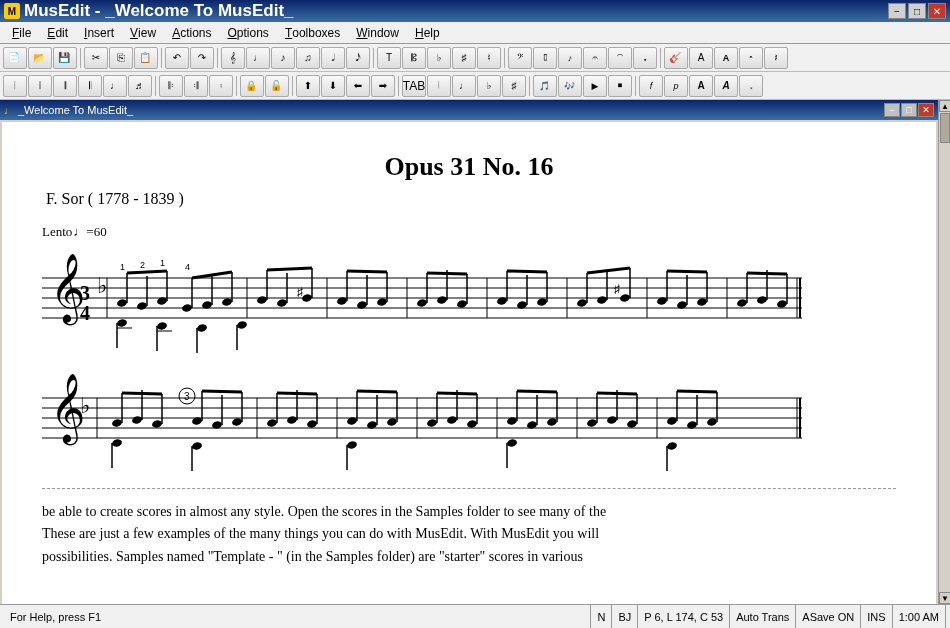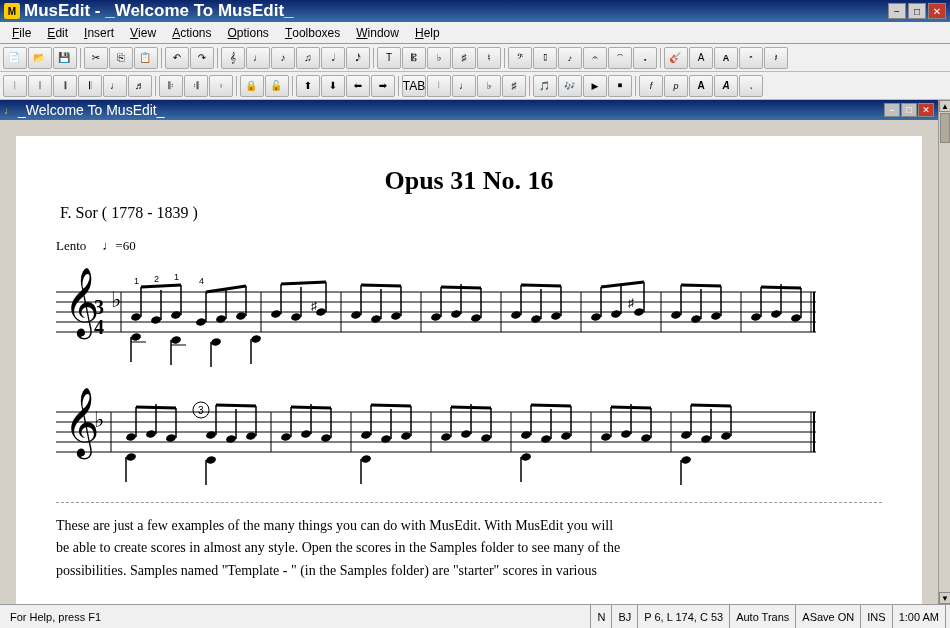--- a/index.html
+++ b/index.html
@@ -143,21 +143,21 @@
       align-items: center;
       padding: 0 4px;
     }
     #mdi-title-bar .mdi-icon {
       font-size: 10px;
       margin-right: 4px;
       color: #ffcc00;
     }
     #mdi-title-bar .mdi-title {
       flex: 1;
-      font-size: 14px;
+      font-size: 11px;
     }
     #mdi-title-bar .mdi-controls {
       display: flex;
       gap: 1px;
     }
     #mdi-title-bar .mdi-btn {
       width: 16px;
       height: 14px;
       background: #c0c0c0;
       border: 1px solid #888;
@@ -165,21 +165,21 @@
       display: flex;
       align-items: center;
       justify-content: center;
       cursor: pointer;
     }
     #mdi-title-bar .mdi-btn.close { background: #c0392b; color: white; }
 
     
     #doc-content {
       background: white;
-      margin: 16px;
+      margin: 2px;
       height: calc(100% - 22px);
       overflow-y: auto;
       overflow-x: hidden;
       position: relative;
     }
 
     #score-page {
       padding: 20px 40px;
       background: white;
       min-height: 500px;
@@ -200,21 +200,21 @@
       margin-bottom: 16px;
       margin-left: 4px;
     }
 
     .score-tempo {
       font-size: 13px;
       font-family: 'Times New Roman', serif;
       margin-bottom: 8px;
       display: flex;
       align-items: center;
-      gap: 16px;
+      gap: 1px;
     }
 
     .divider-line {
       border: none;
       border-top: 1px dashed #999;
       margin: 8px 0 12px 0;
     }
 
     .description-text {
       font-family: 'Times New Roman', serif;
@@ -638,22 +638,22 @@
           <ellipse cx="310" cy="77" rx="5" ry="3.5" fill="black" transform="rotate(-15,310,77)"></ellipse>
           <line x1="305" y1="77" x2="305" y2="102" stroke="black" stroke-width="1.5"></line>
           <ellipse cx="470" cy="75" rx="5" ry="3.5" fill="black" transform="rotate(-15,470,75)"></ellipse>
           <line x1="465" y1="75" x2="465" y2="100" stroke="black" stroke-width="1.5"></line>
           <ellipse cx="630" cy="78" rx="5" ry="3.5" fill="black" transform="rotate(-15,630,78)"></ellipse>
           <line x1="625" y1="78" x2="625" y2="103" stroke="black" stroke-width="1.5"></line>
         </svg>
 
         <hr class="divider-line">
 
+        <p class="description-text">be able to create scores in almost any style.  Open the scores in the Samples folder to see many of the</p>
         <p class="description-text">These are just a few examples of the many things you can do with MusEdit.  With MusEdit you will</p>
-        <p class="description-text">be able to create scores in almost any style.  Open the scores in the Samples folder to see many of the</p>
         <p class="description-text">possibilities.  Samples named "Template -   " (in the Samples folder) are "starter" scores in various</p>
       </div>
     </div>
   </div>
 
   <div id="right-scrollbar">
     <div class="scroll-arrow">▲</div>
     <div class="scroll-thumb"></div>
     <div class="scroll-arrow" style="position:absolute;bottom:0;left:0;width:12px;">▼</div>
   </div>

